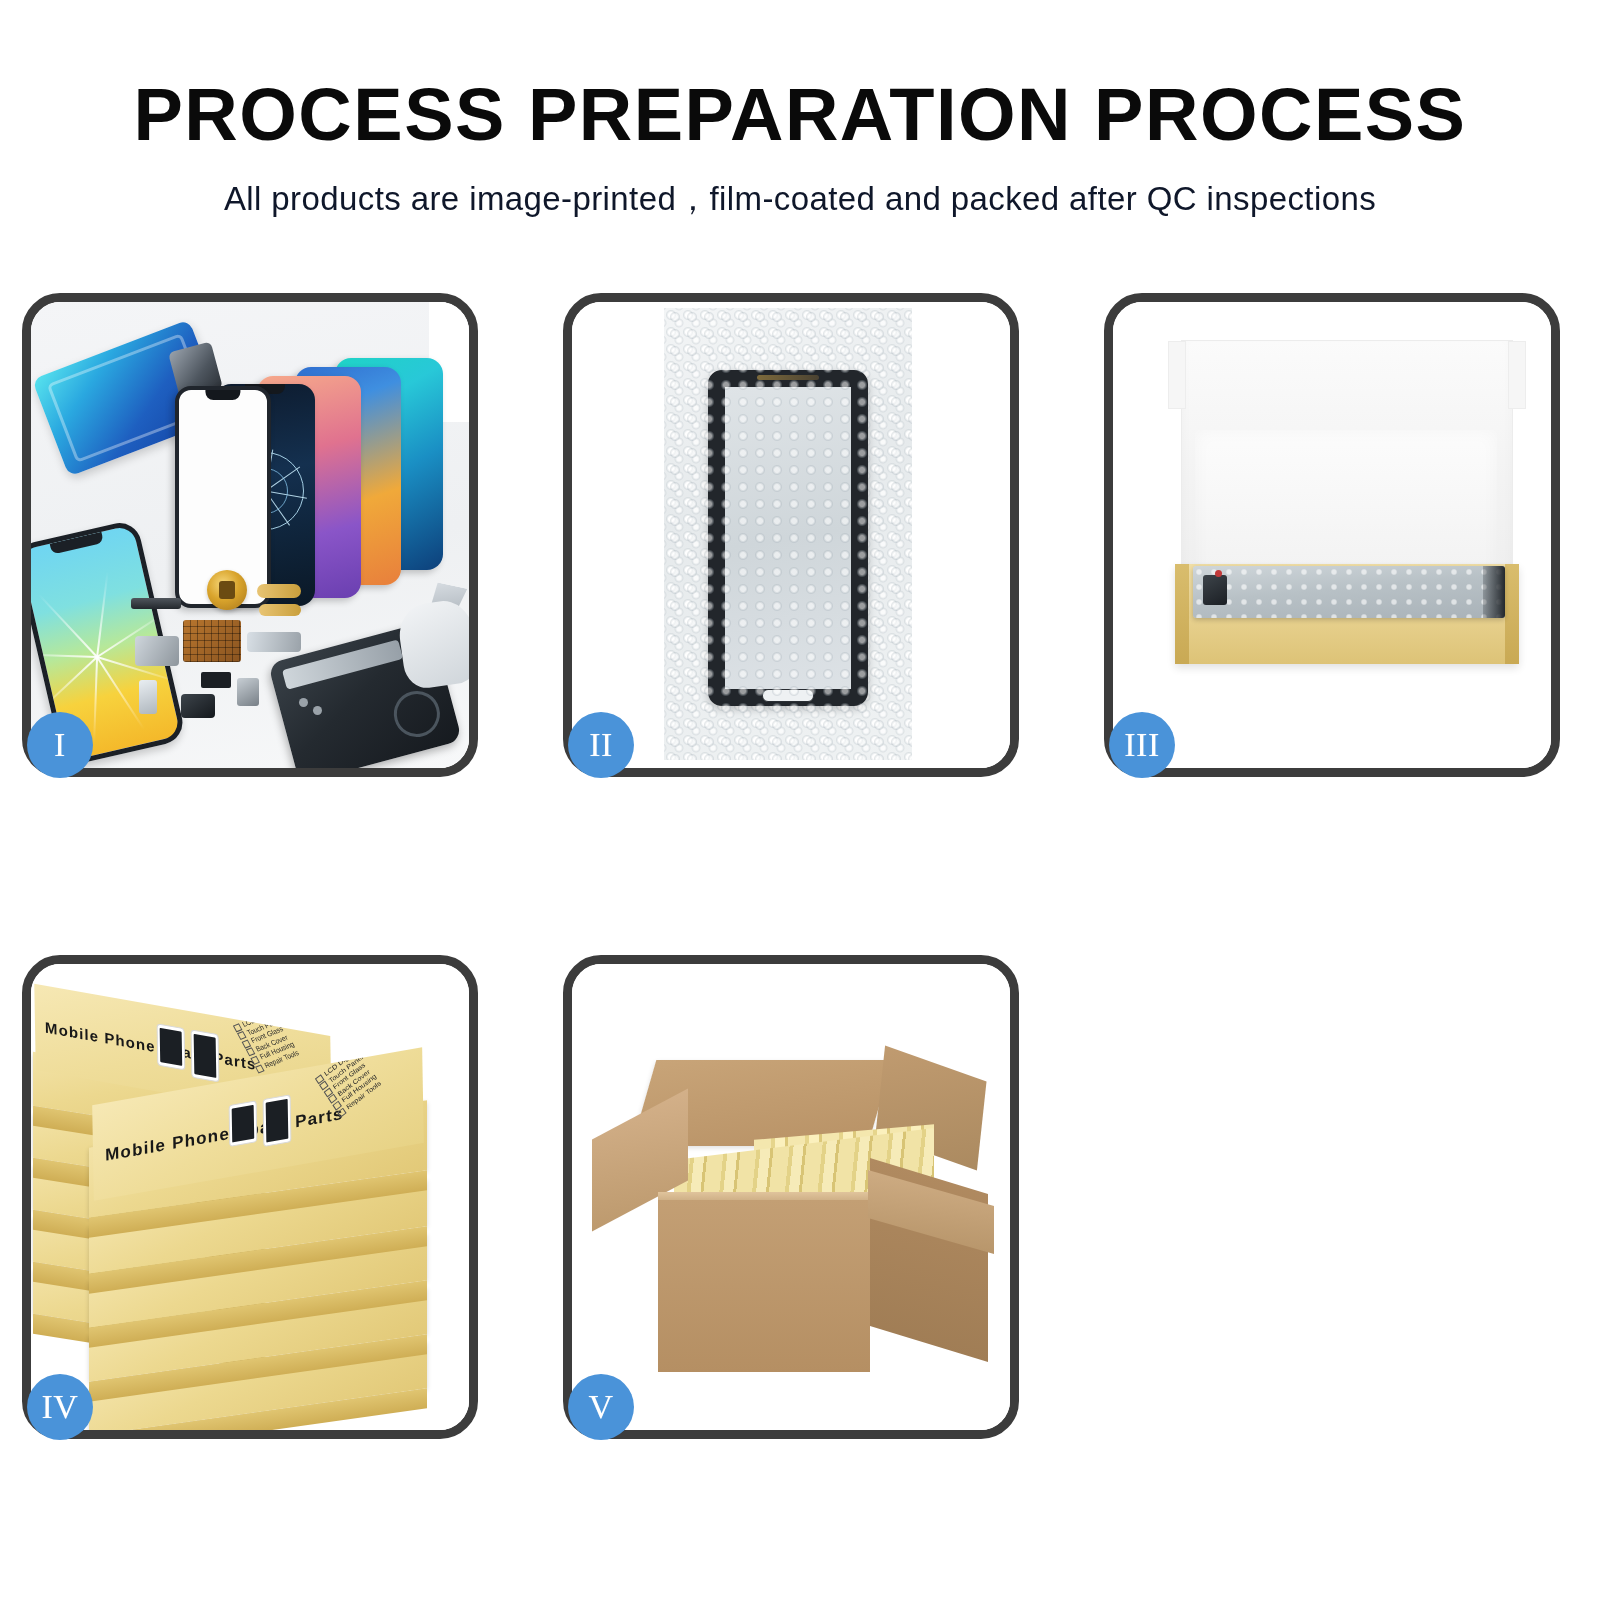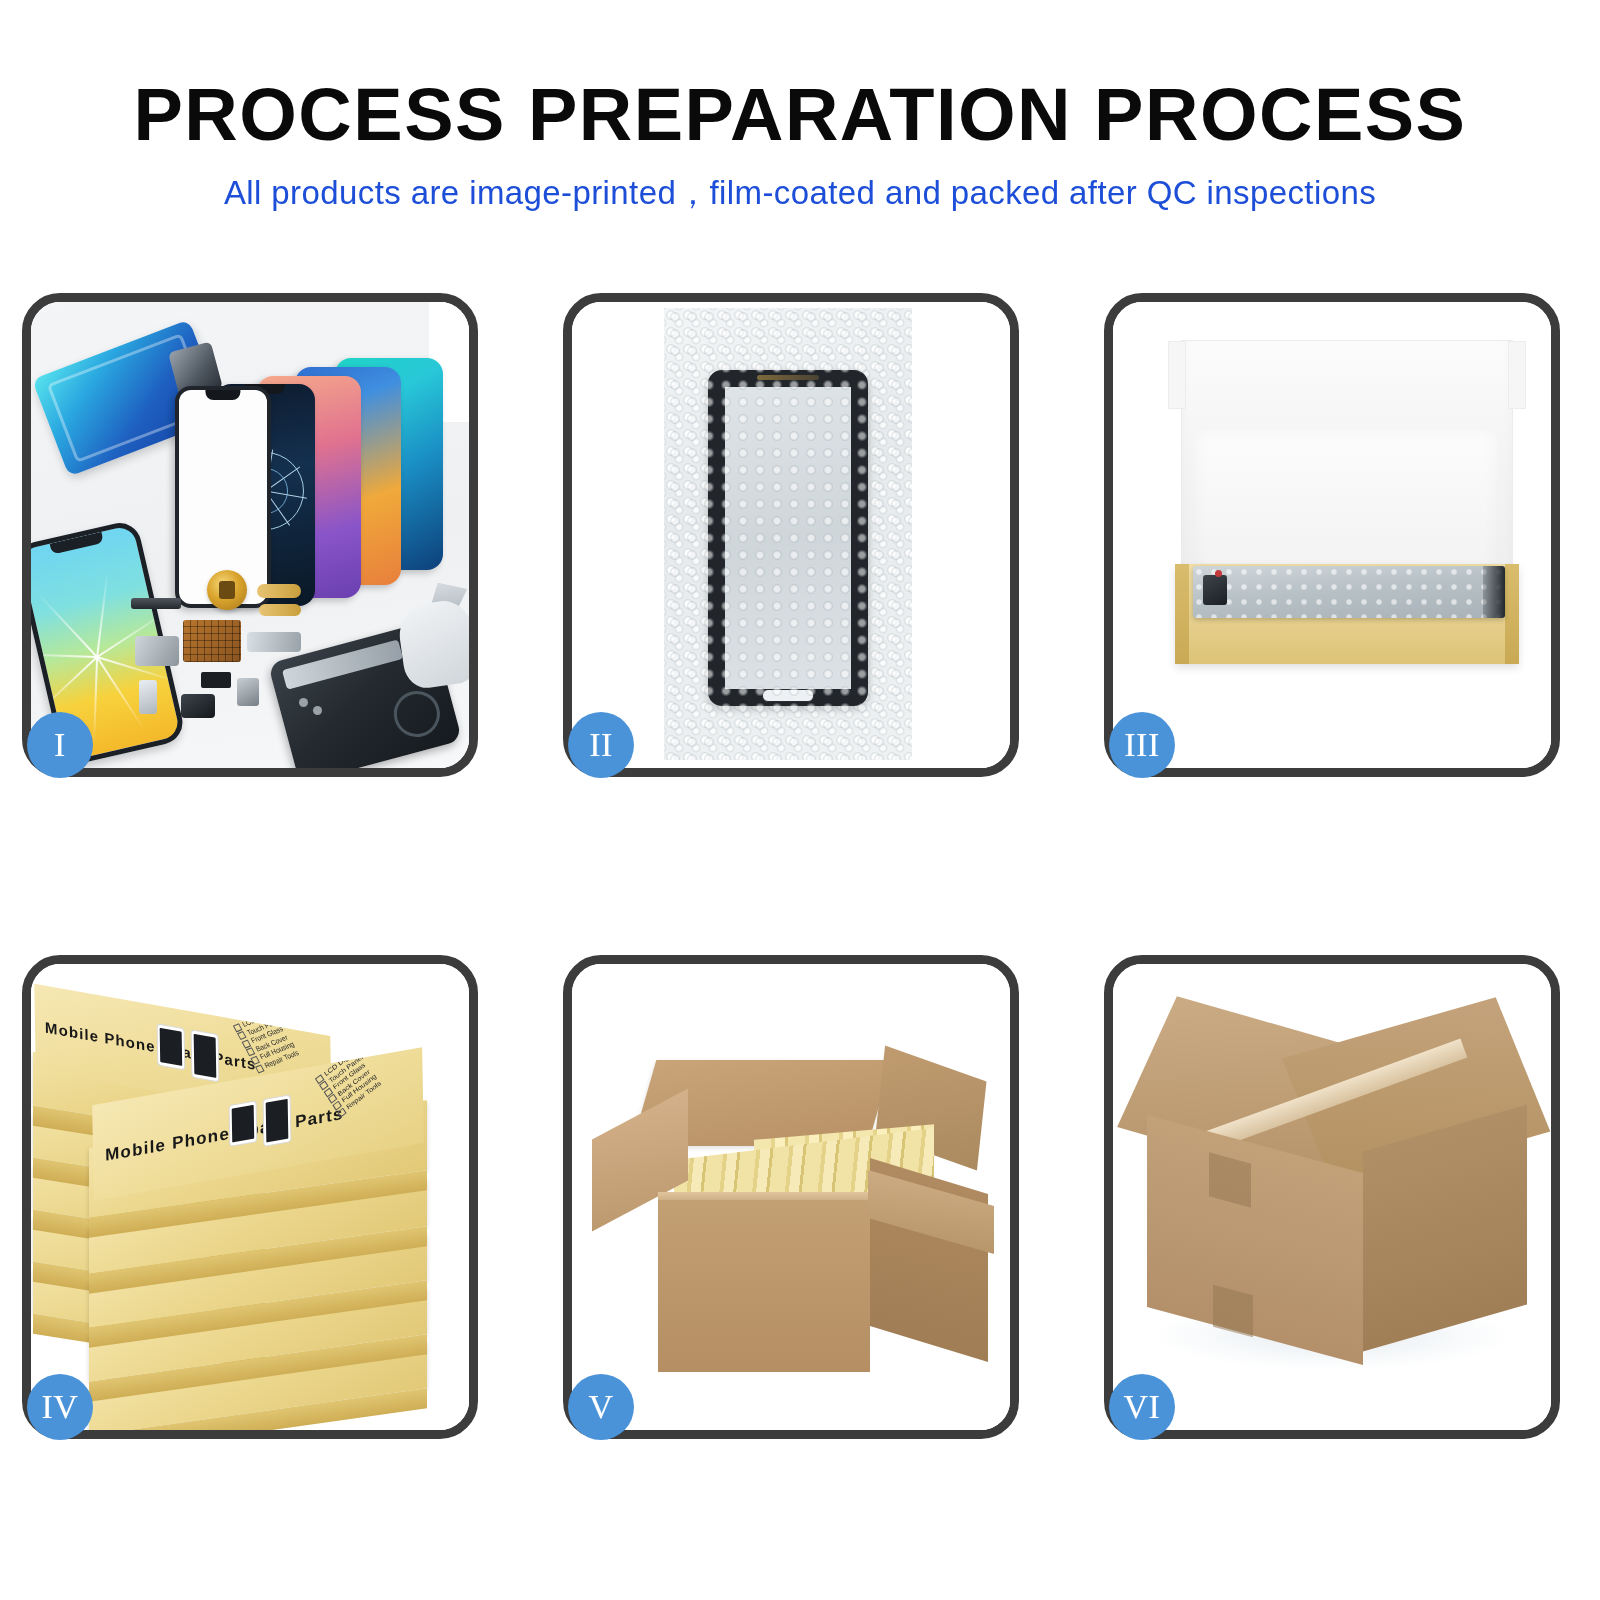--- a/index.html
+++ b/index.html
@@ -29,26 +29,26 @@
     padding-top: 78px;
     font-size: 74px;
     font-weight: bold;
     letter-spacing: 1.5px;
     color: #0a0a0a;
     line-height: 1;
     white-space: nowrap;
     font-family: "Liberation Sans", sans-serif;
   }
   .page-subtitle {
-    margin: 2px;
+    margin: 8px;
     padding-top: 22px;
     font-size: 33px;
     font-weight: normal;
     letter-spacing: 0.4px;
-    color: #1d4ed8;
+    color: #0f172a;
     line-height: 1;
     white-space: nowrap;
     font-family: "Liberation Sans", sans-serif;
   }
 
   
   .grid {
     position: absolute;
     top: 293px;
     left: 22px;
@@ -768,29 +768,14 @@
         <div class="ct-flap-left"></div>
         <div class="ct-lip"></div>
         <div class="ct-body"></div>
         <div class="ct-right"></div>
         <div class="ct-flap-front"></div>
       </div>
     </div>
     <div class="step-badge">V</div>
   </div>
 
-  <div class="panel r1 c2">
-    <div class="panel-inner">
-      <div class="scene-sealed">
-        <div class="sl-shadow"></div>
-        <div class="sl-top"></div>
-        <div class="sl-top2"></div>
-        <div class="sl-tape"></div>
-        <div class="sl-front"></div>
-        <div class="sl-side"></div>
-        <div class="sl-patch sl-p1"></div>
-        <div class="sl-patch sl-p2"></div>
-      </div>
-    </div>
-    <div class="step-badge">VI</div>
-  </div>
 
 </div>
 
 </body></html>

